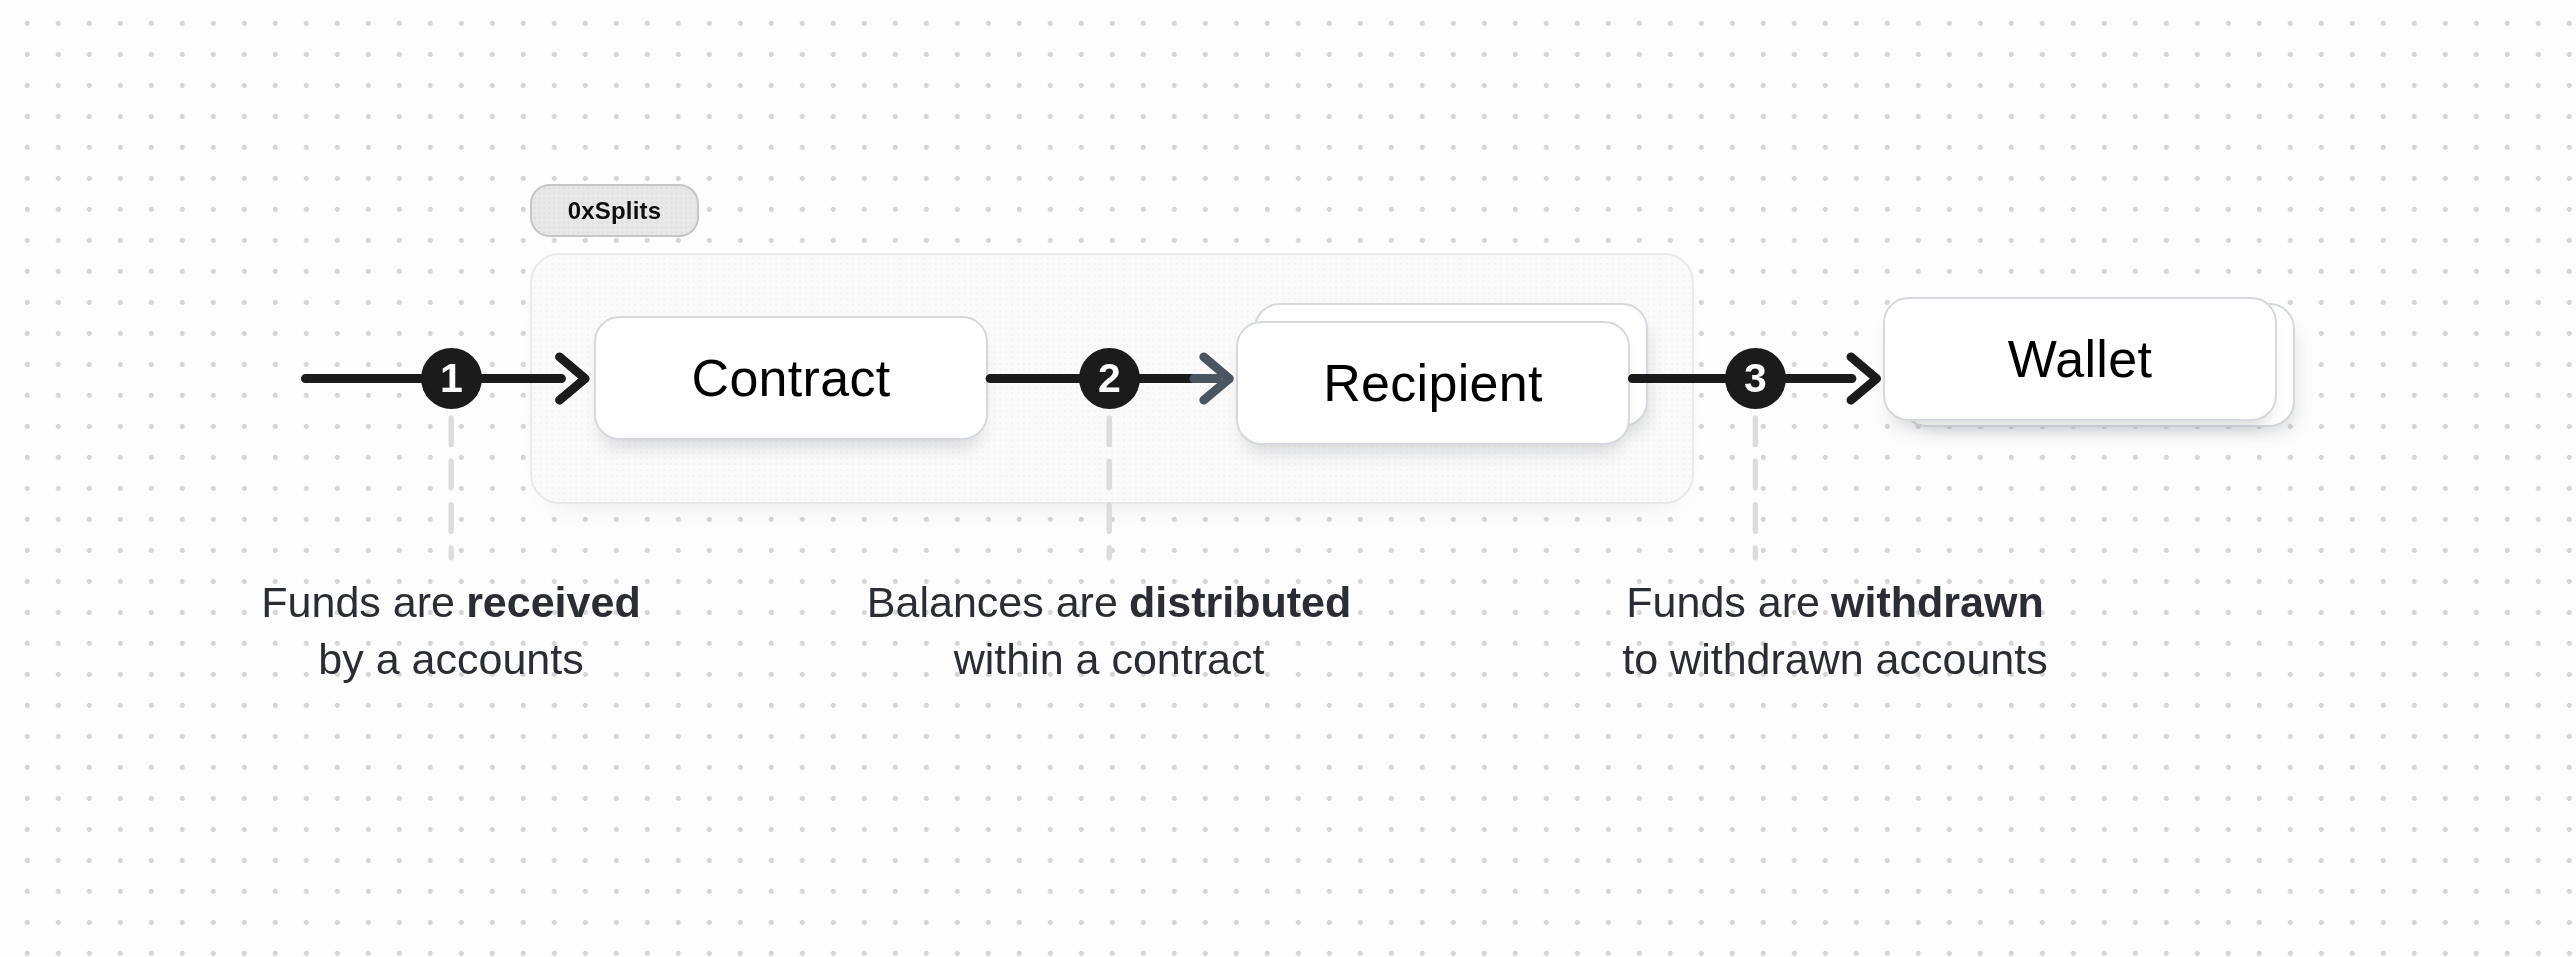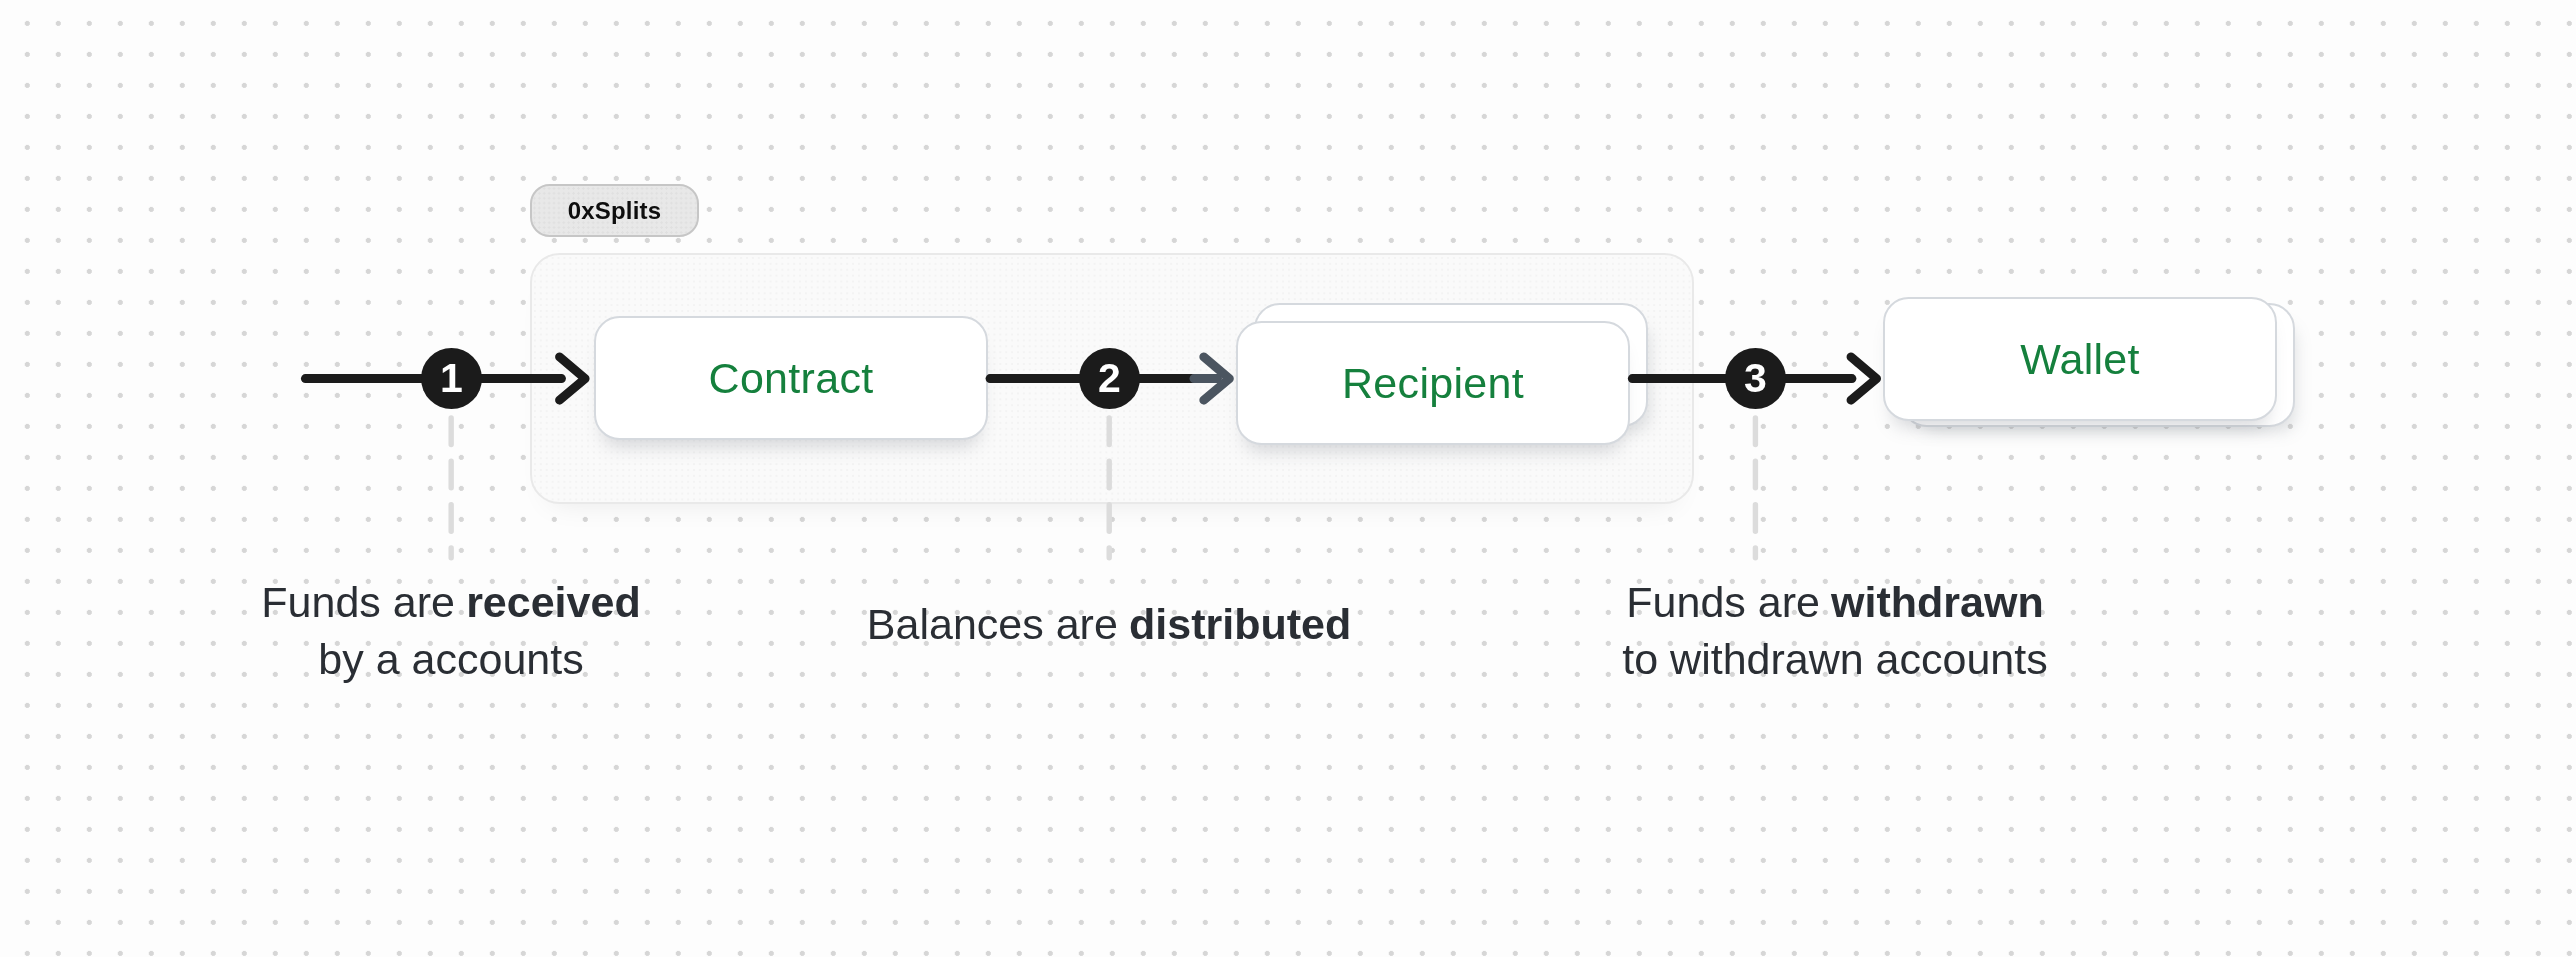--- a/index.html
+++ b/index.html
@@ -33,21 +33,21 @@
     background-size:4.9px 4.9px;
     display:flex;align-items:center;justify-content:center;
     font-size:24px;font-weight:700;color:#0e0e0e;letter-spacing:0.2px;
     z-index:2;
   }
   
   .card{
     position:absolute;width:394px;height:124px;box-sizing:border-box;
     background:#ffffff;border:2px solid #d5d9de;border-radius:25.6px;
     display:flex;align-items:center;justify-content:center;
-    font-size:43px;color:#15803d;letter-spacing:0.3px;
+    font-size:52px;color:#000000;letter-spacing:0.3px;
     box-shadow:0 15.8px 17.7px -9.9px rgba(125,130,140,0.30);
   }
   .card.back{
     box-shadow:9.9px 13.8px 15.8px -9.9px rgba(125,130,140,0.25);
     z-index:2;
   }
   .card.front{z-index:3;}
   .c-contract{left:594px;top:316px;}
   .c-recipient{left:1236px;top:321px;justify-content:center;}
   .c-recipient-back{left:1254px;top:303px;}
@@ -65,21 +65,21 @@
   }
   .s1{left:421px;} .s2{left:1079px;} .s3{left:1725px;}
   
   .caption{
     position:absolute;top:574px;width:690px;
     text-align:center;
     font-size:43px;line-height:57px;color:#2a2e34;
     z-index:2;
   }
   .caption .bold{font-weight:700;margin-left:0.26em;}
-  .cap1{left:106px;} .cap2{left:764px;margin-top:22px;} .cap3{left:1490px;}
+  .cap1{left:106px;} .cap2{left:764px;} .cap3{left:1490px;}
 </style>
 </head>
 <body>
 
 <div class="canvas">
 
   <div class="badge">
     <span>0xSplits</span>
   </div>
   <div class="group"></div>
@@ -123,20 +123,21 @@
   <div class="step-circle s3">
     <span>3</span>
   </div>
 
   <div class="caption cap1">
     <div><span>Funds are</span><span class="bold">received</span></div>
     <div>by a accounts</div>
   </div>
   <div class="caption cap2">
     <div><span>Balances are</span><span class="bold">distributed</span></div>
+    <div>within a contract</div>
   </div>
   <div class="caption cap3">
     <div><span>Funds are</span><span class="bold">withdrawn</span></div>
     <div>to withdrawn accounts</div>
   </div>
 
 </div>
 
 
 </body></html>

